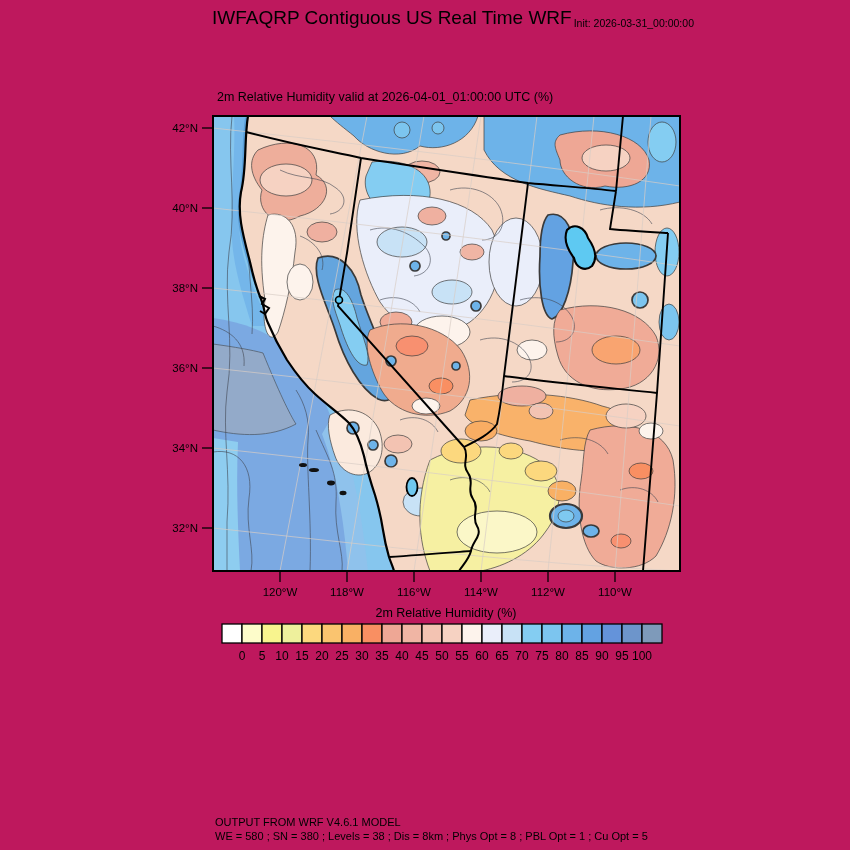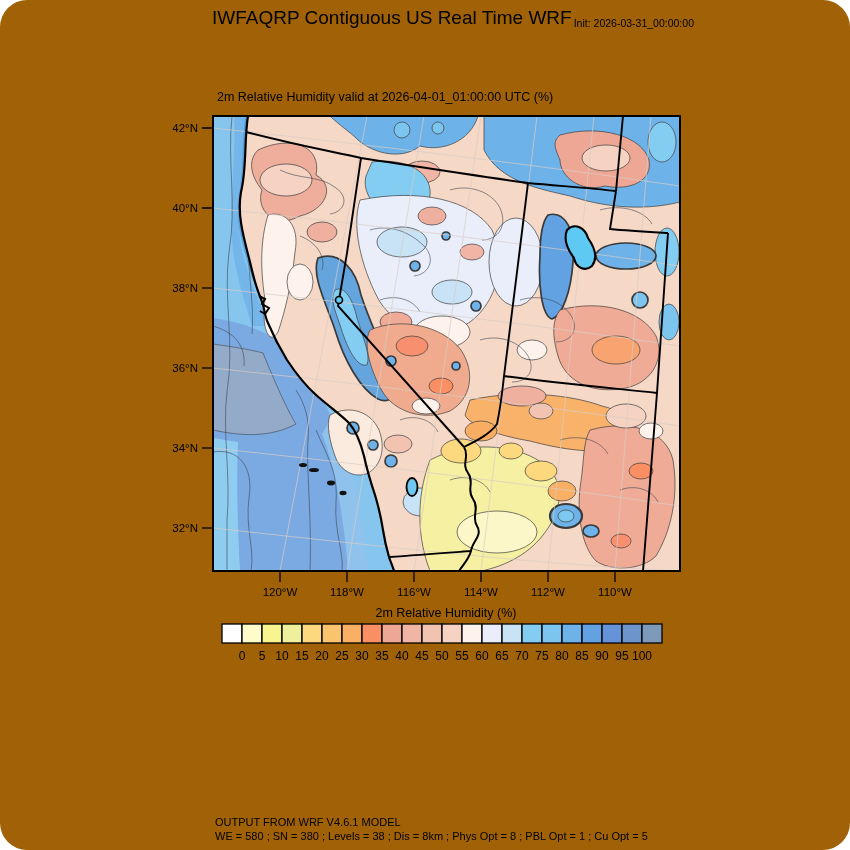--- a/index.html
+++ b/index.html
@@ -1,16 +1,16 @@
 <!DOCTYPE html>
 <html><head>
 <meta charset="utf-8">
 <style>
   html,body{margin:0;padding:0;background:#ffffff;}
-  .page{width:850px;height:850px;position:relative;background:#a16207;overflow:hidden;border-radius:27px;}
+  .page{width:850px;height:850px;position:relative;background:#be185d;overflow:hidden;}
   svg{display:block;}
   text{font-family:"Liberation Sans","DejaVu Sans",sans-serif;fill:#000;}
   .t-main{font-size:19px;}
   .t-init{font-size:10.5px;}
   .t-sub{font-size:12.5px;}
   .t-tick{font-size:11.5px;}
   .t-cbtitle{font-size:12.5px;}
   .t-cbtick{font-size:12px;}
   .t-foot{font-size:11px;}
   .contour{fill:none;stroke:#3f4550;stroke-width:0.6;}

